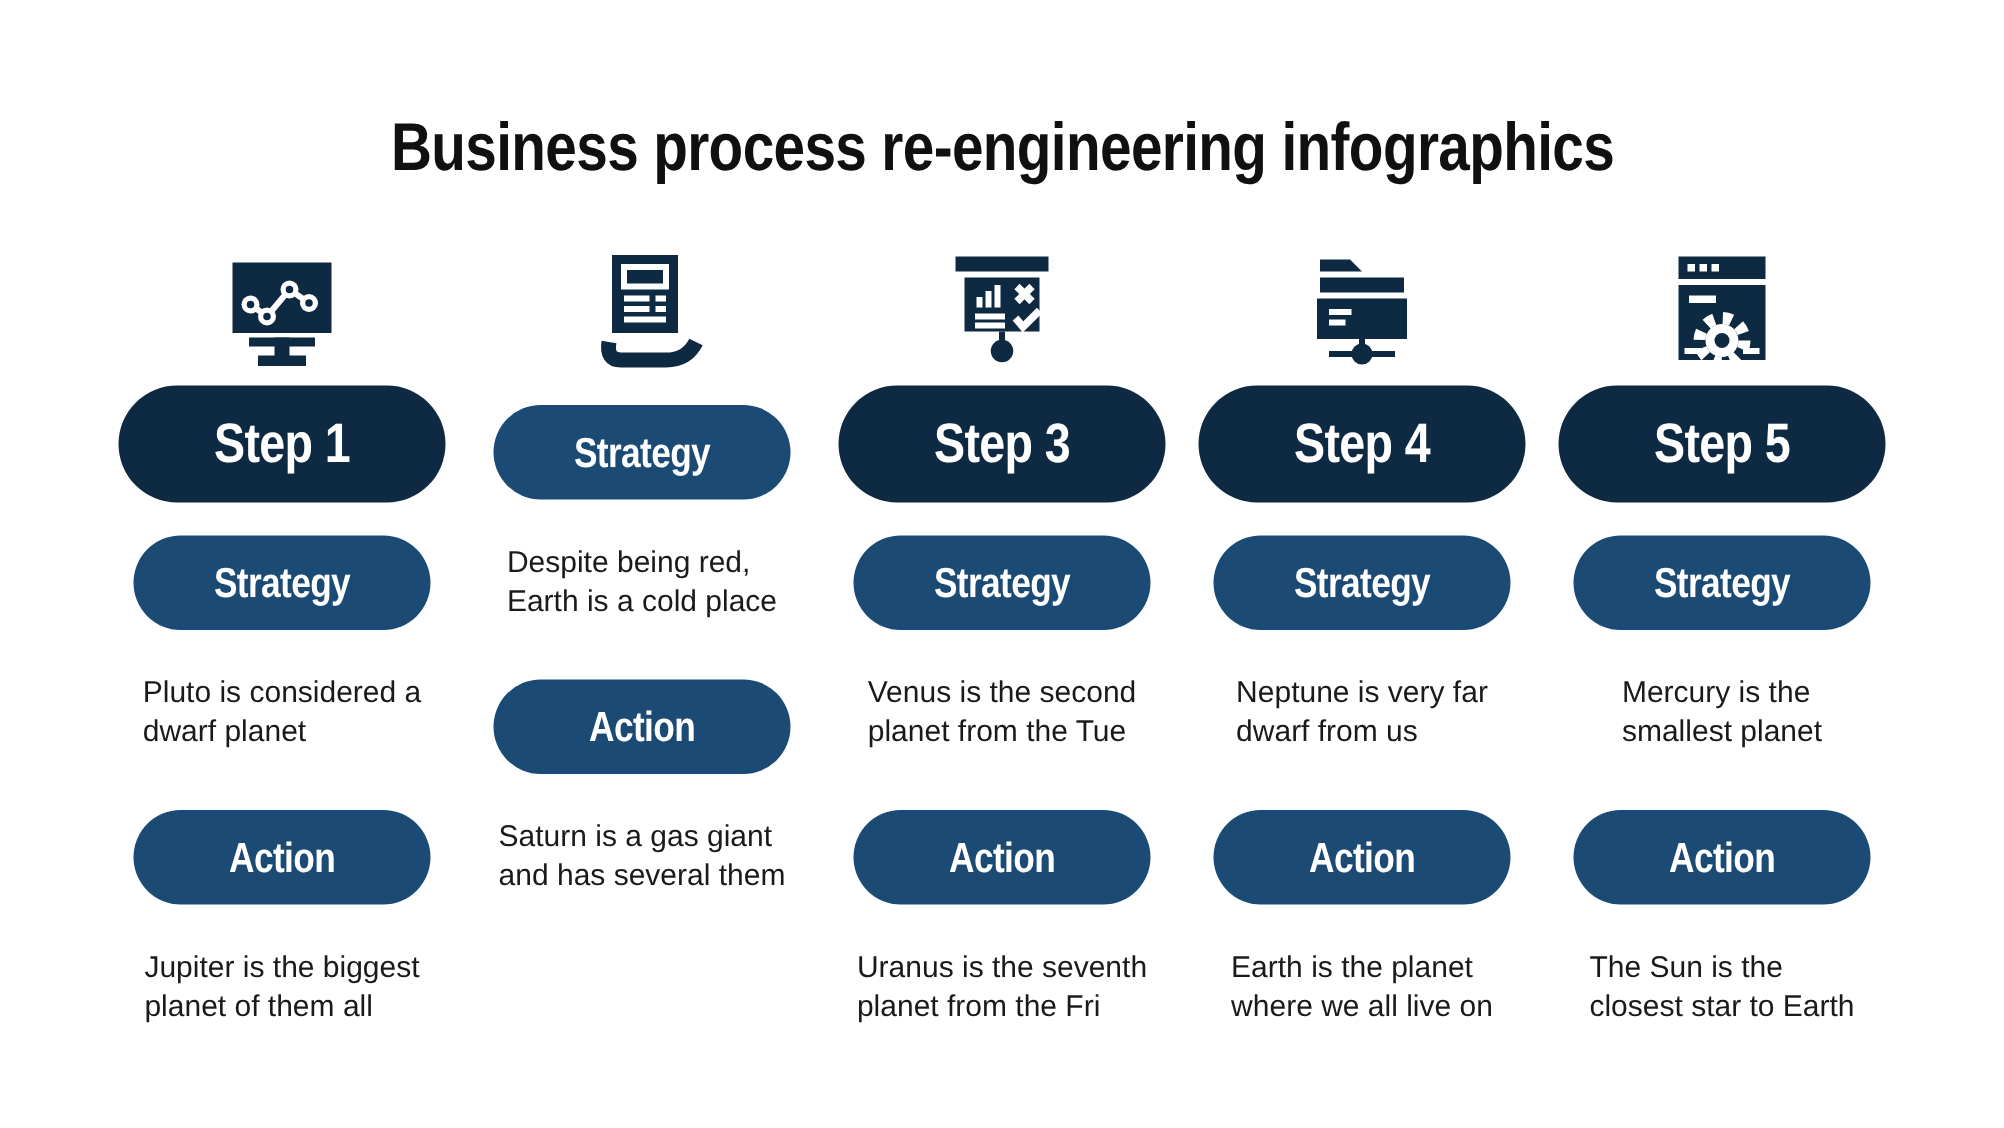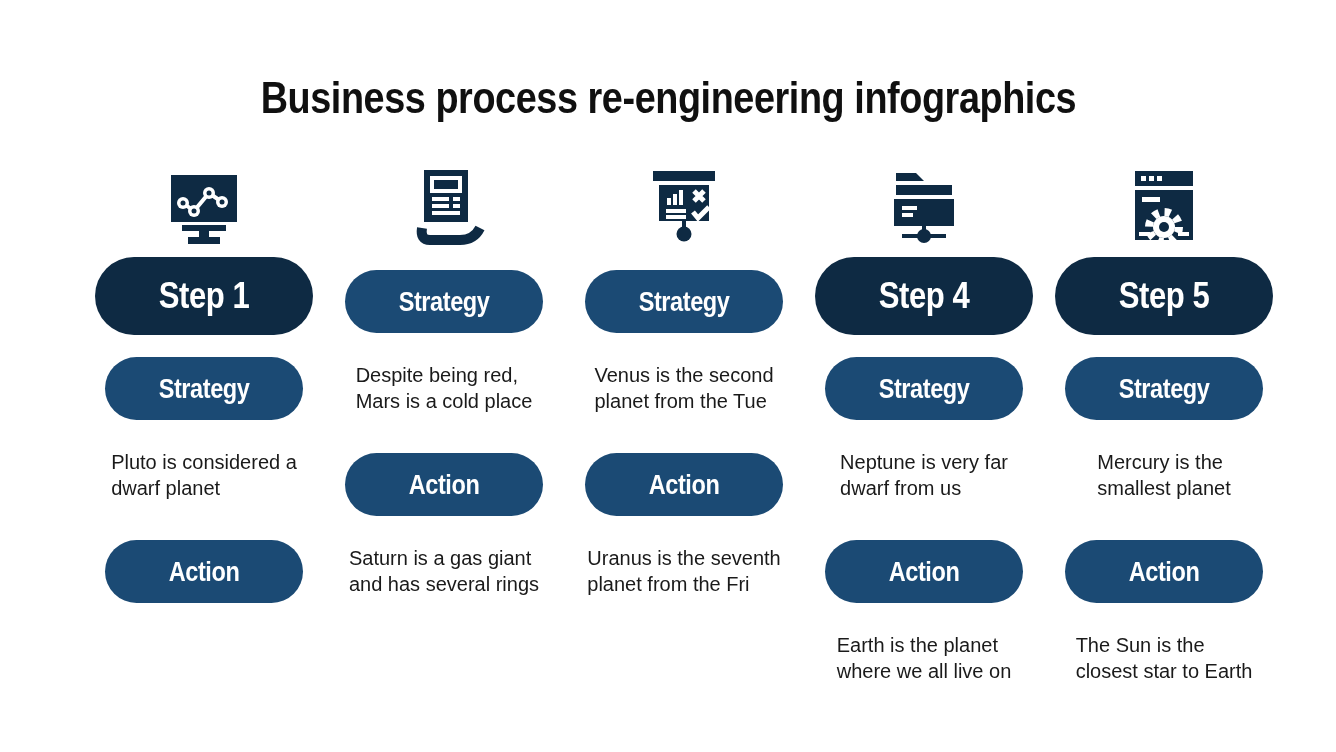--- a/index.html
+++ b/index.html
@@ -18,21 +18,21 @@
     font-family:"Liberation Sans","DejaVu Sans",sans-serif;
   }
   .title{
     position:absolute;top:72px;left:0;width:100%;
     text-align:center;font-size:45px;font-weight:700;color:#101010;
   }
   .condensed{
     display:inline-block;transform:scaleX(0.84);transform-origin:center;
     letter-spacing:-0.5px;white-space:nowrap;
   }
-  .cols{position:absolute;top:160px;left:84px;display:flex;}
+  .cols{position:absolute;top:160px;left:68px;display:flex;}
   .column{width:240px;display:flex;flex-direction:column;align-items:center;}
   .icon-wrap{
     height:88px;display:flex;align-items:flex-end;justify-content:center;
     color:var(--dark-navy);
   }
   .icon-wrap svg{display:block;}
   .pill{
     display:flex;align-items:center;justify-content:center;
     color:var(--label-white);font-weight:700;border-radius:999px;
   }
@@ -79,62 +79,67 @@
         <span class="condensed">Step 1</span>
       </div>
       <div class="pill sub-pill strategy-pill">
         <span class="condensed">Strategy</span>
       </div>
       <div class="body-text">Pluto is considered a
 dwarf planet</div>
       <div class="pill sub-pill action-pill">
         <span class="condensed">Action</span>
       </div>
+      <div class="body-text">Jupiter is the biggest
+planet of them all</div>
     </div>
 
     <div class="column">
       <div class="icon-wrap">
         <svg viewBox="0 0 84 84" width="84" height="84" aria-hidden="true">
           <rect x="22" y="6" width="44" height="52" fill="currentColor"></rect>
           <rect x="30" y="14" width="28" height="13" fill="none" stroke="#fff" stroke-width="4"></rect>
           <rect x="30" y="33" width="17" height="4" fill="#fff"></rect>
           <rect x="51" y="33" width="7" height="4" fill="#fff"></rect>
           <rect x="30" y="40" width="17" height="4" fill="#fff"></rect>
           <rect x="51" y="40" width="7" height="4" fill="#fff"></rect>
           <rect x="30" y="47" width="28" height="4" fill="#fff"></rect>
           <path d="M20,64 q-2,12 8,12 h30 q14,0 20,-12" fill="none" stroke="currentColor" stroke-width="10"></path>
         </svg>
       </div>
       <div class="pill sub-pill strategy-pill">
         <span class="condensed">Strategy</span>
       </div>
       <div class="body-text">Despite being red,
-Mars is a cold place</div>
+Earth is a cold place</div>
       <div class="pill sub-pill action-pill">
         <span class="condensed">Action</span>
       </div>
       <div class="body-text">Saturn is a gas giant
-and has several rings</div>
+and has several them</div>
     </div>
 
     <div class="column">
       <div class="icon-wrap">
         <svg viewBox="0 0 84 84" width="84" height="84" aria-hidden="true">
           <rect x="11" y="7" width="62" height="10" fill="currentColor"></rect>
           <rect x="17" y="21" width="50" height="36" fill="currentColor"></rect>
           <rect x="25" y="34" width="4" height="7" fill="#fff"></rect>
           <rect x="31" y="30" width="4" height="11" fill="#fff"></rect>
           <rect x="37" y="26" width="4" height="15" fill="#fff"></rect>
           <rect x="24" y="45" width="20" height="4" fill="#fff"></rect>
           <rect x="24" y="51" width="20" height="4" fill="#fff"></rect>
           <path d="M52,27 L62,37 M62,27 L52,37" stroke="#fff" stroke-width="5" fill="none"></path>
           <path d="M51,48 l5,6 l11,-11" stroke="#fff" stroke-width="5" fill="none"></path>
           <rect x="40" y="57" width="4" height="8" fill="currentColor"></rect>
           <circle cx="42" cy="70" r="7.5" fill="currentColor"></circle>
         </svg>
+      </div>
+      <div class="pill step-pill">
+        <span class="condensed">Step 3</span>
       </div>
       <div class="pill sub-pill strategy-pill">
         <span class="condensed">Strategy</span>
       </div>
       <div class="body-text">Venus is the second
 planet from the Tue</div>
       <div class="pill sub-pill action-pill">
         <span class="condensed">Action</span>
       </div>
       <div class="body-text">Uranus is the seventh

